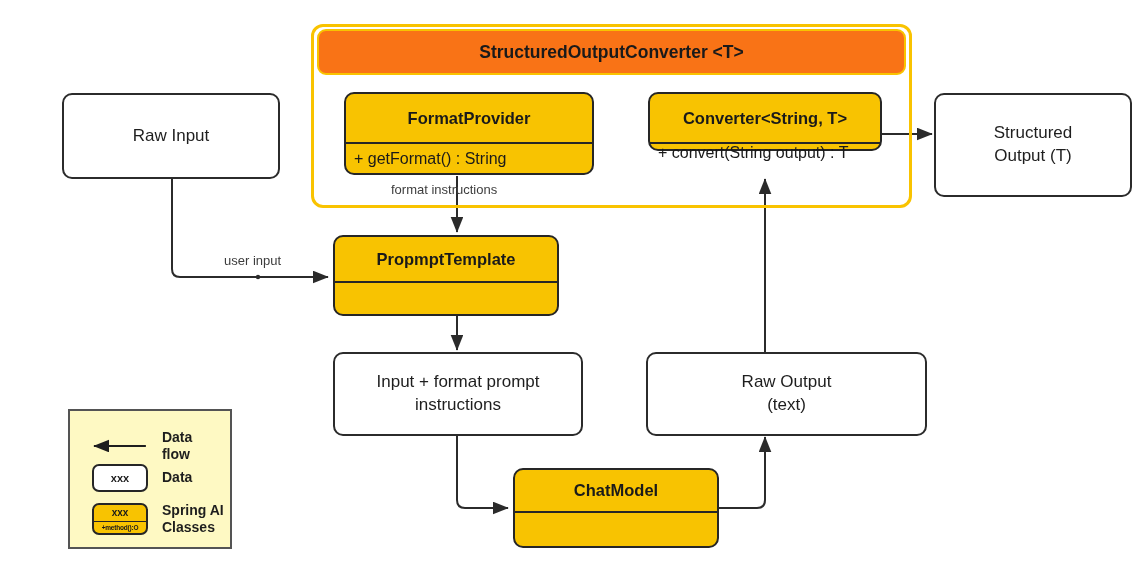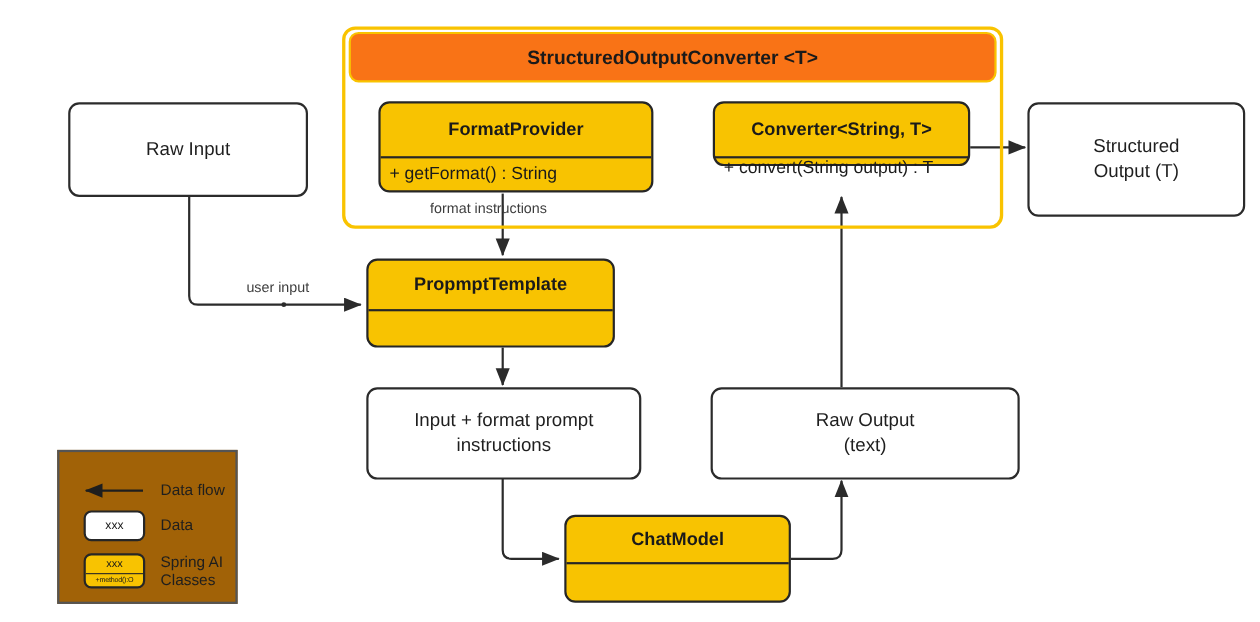--- a/index.html
+++ b/index.html
@@ -108,28 +108,29 @@
     font-size: 13px;
     color: #3d3d3d;
     white-space: nowrap;
     z-index: 4;
     background: transparent;
   }
 
   
   #legend {
     position: absolute;
-    left: 52px;
+    left: 68px;
     top: 409px;
     width: 164px;
     height: 140px;
     box-sizing: border-box;
-    background: #a16207;
+    background: #fef9c3;
     border: 2px solid #545454;
     z-index: 5;
+    font-weight: bold;
   }
   .legend-row {
     position: absolute;
     display: flex;
     align-items: center;
   }
   .legend-text {
     font-size: 14px;
     color: #1e1e1e;
     line-height: 1.25;

